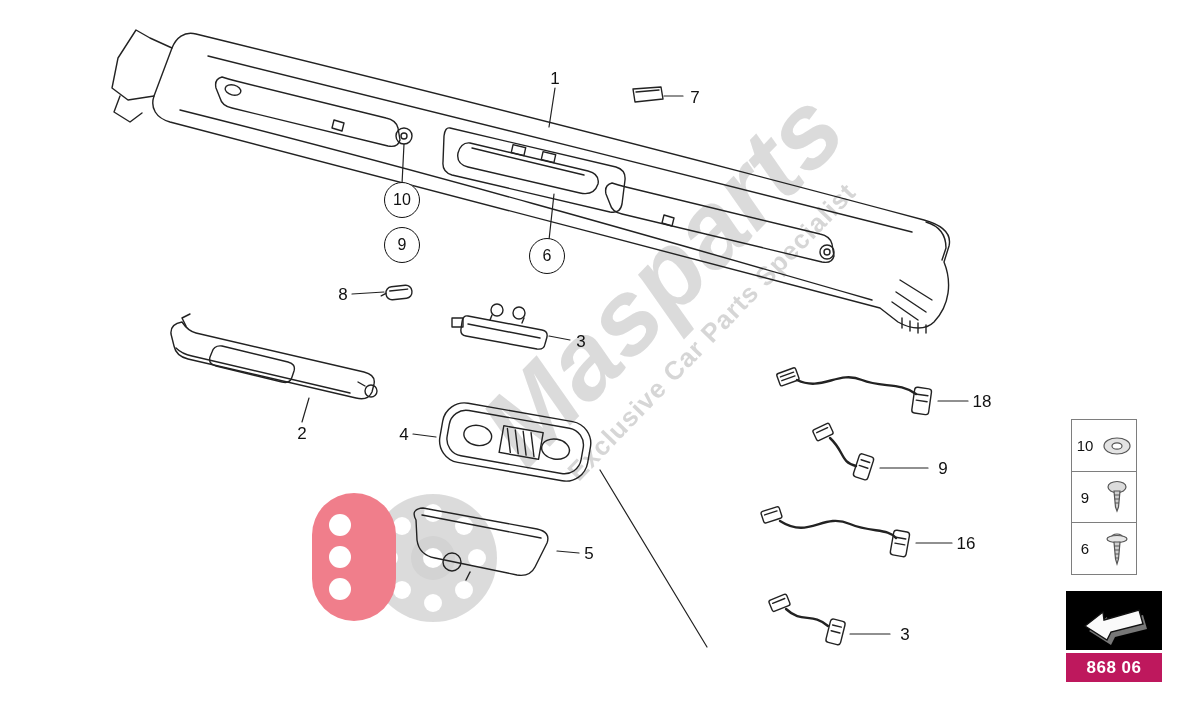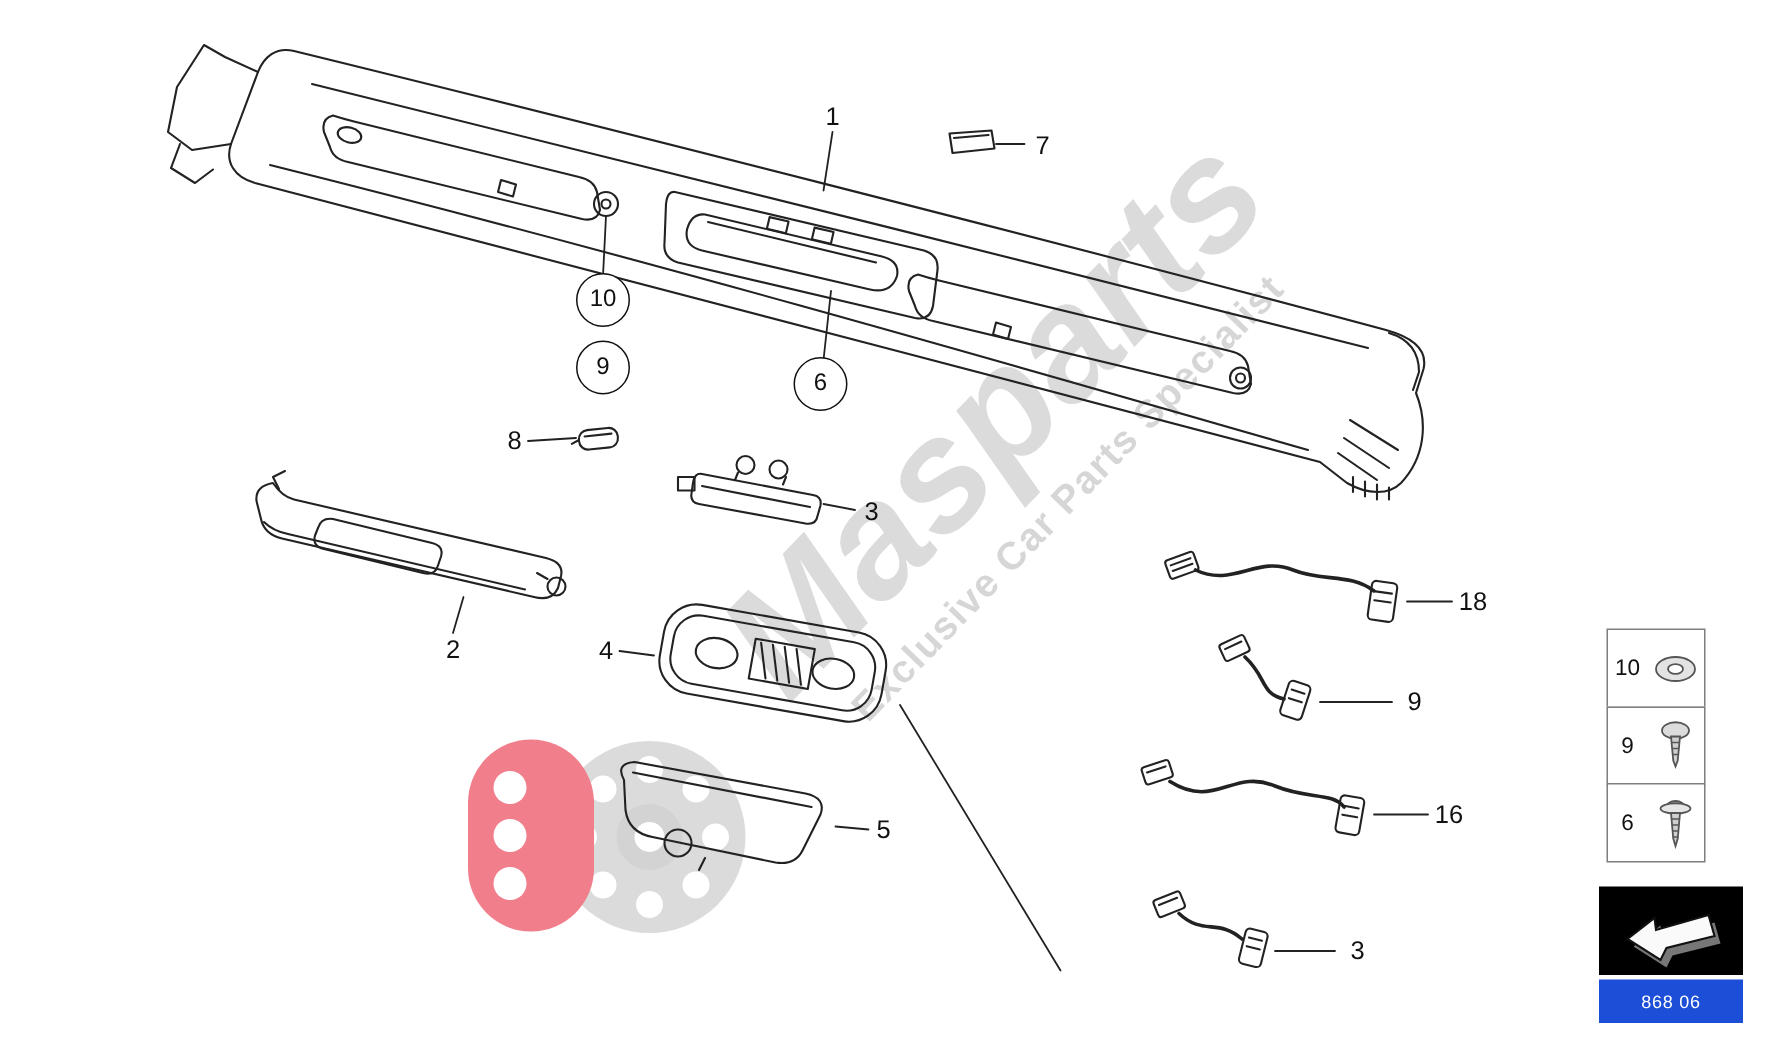--- a/index.html
+++ b/index.html
@@ -36,22 +36,22 @@
     height:51px;border:1.3px solid #7e7e7e;margin-top:-1.3px;background:#fff;
     display:flex;align-items:center;
   }
   .legend-row:first-child{margin-top:0;}
   .legend-num{width:26px;text-align:center;font-size:15px;font-weight:500;}
   .legend-ic{flex:1;display:flex;align-items:center;justify-content:center;}
   
   .footer-box{position:absolute;left:1066px;top:591px;width:96px;z-index:4;}
   .footer-icon{height:59px;background:#000;display:flex;align-items:center;justify-content:center;}
   .footer-code{
-    margin-top:3px;height:29px;background:#1d4ed8;color:#fff;display:flex;align-items:center;justify-content:center;
-    font-size:12px;font-weight:400;letter-spacing:.5px;
+    margin-top:3px;height:29px;background:#be185d;color:#fff;display:flex;align-items:center;justify-content:center;
+    font-size:17px;font-weight:700;letter-spacing:.5px;
   }
 </style>
 </head>
 <body>
 
 <div class="stage">
 
   <div class="wm-layer">
     <div class="wm-brand">Masparts</div>
     <div class="wm-tagline">Exclusive Car Parts Specialist</div>

